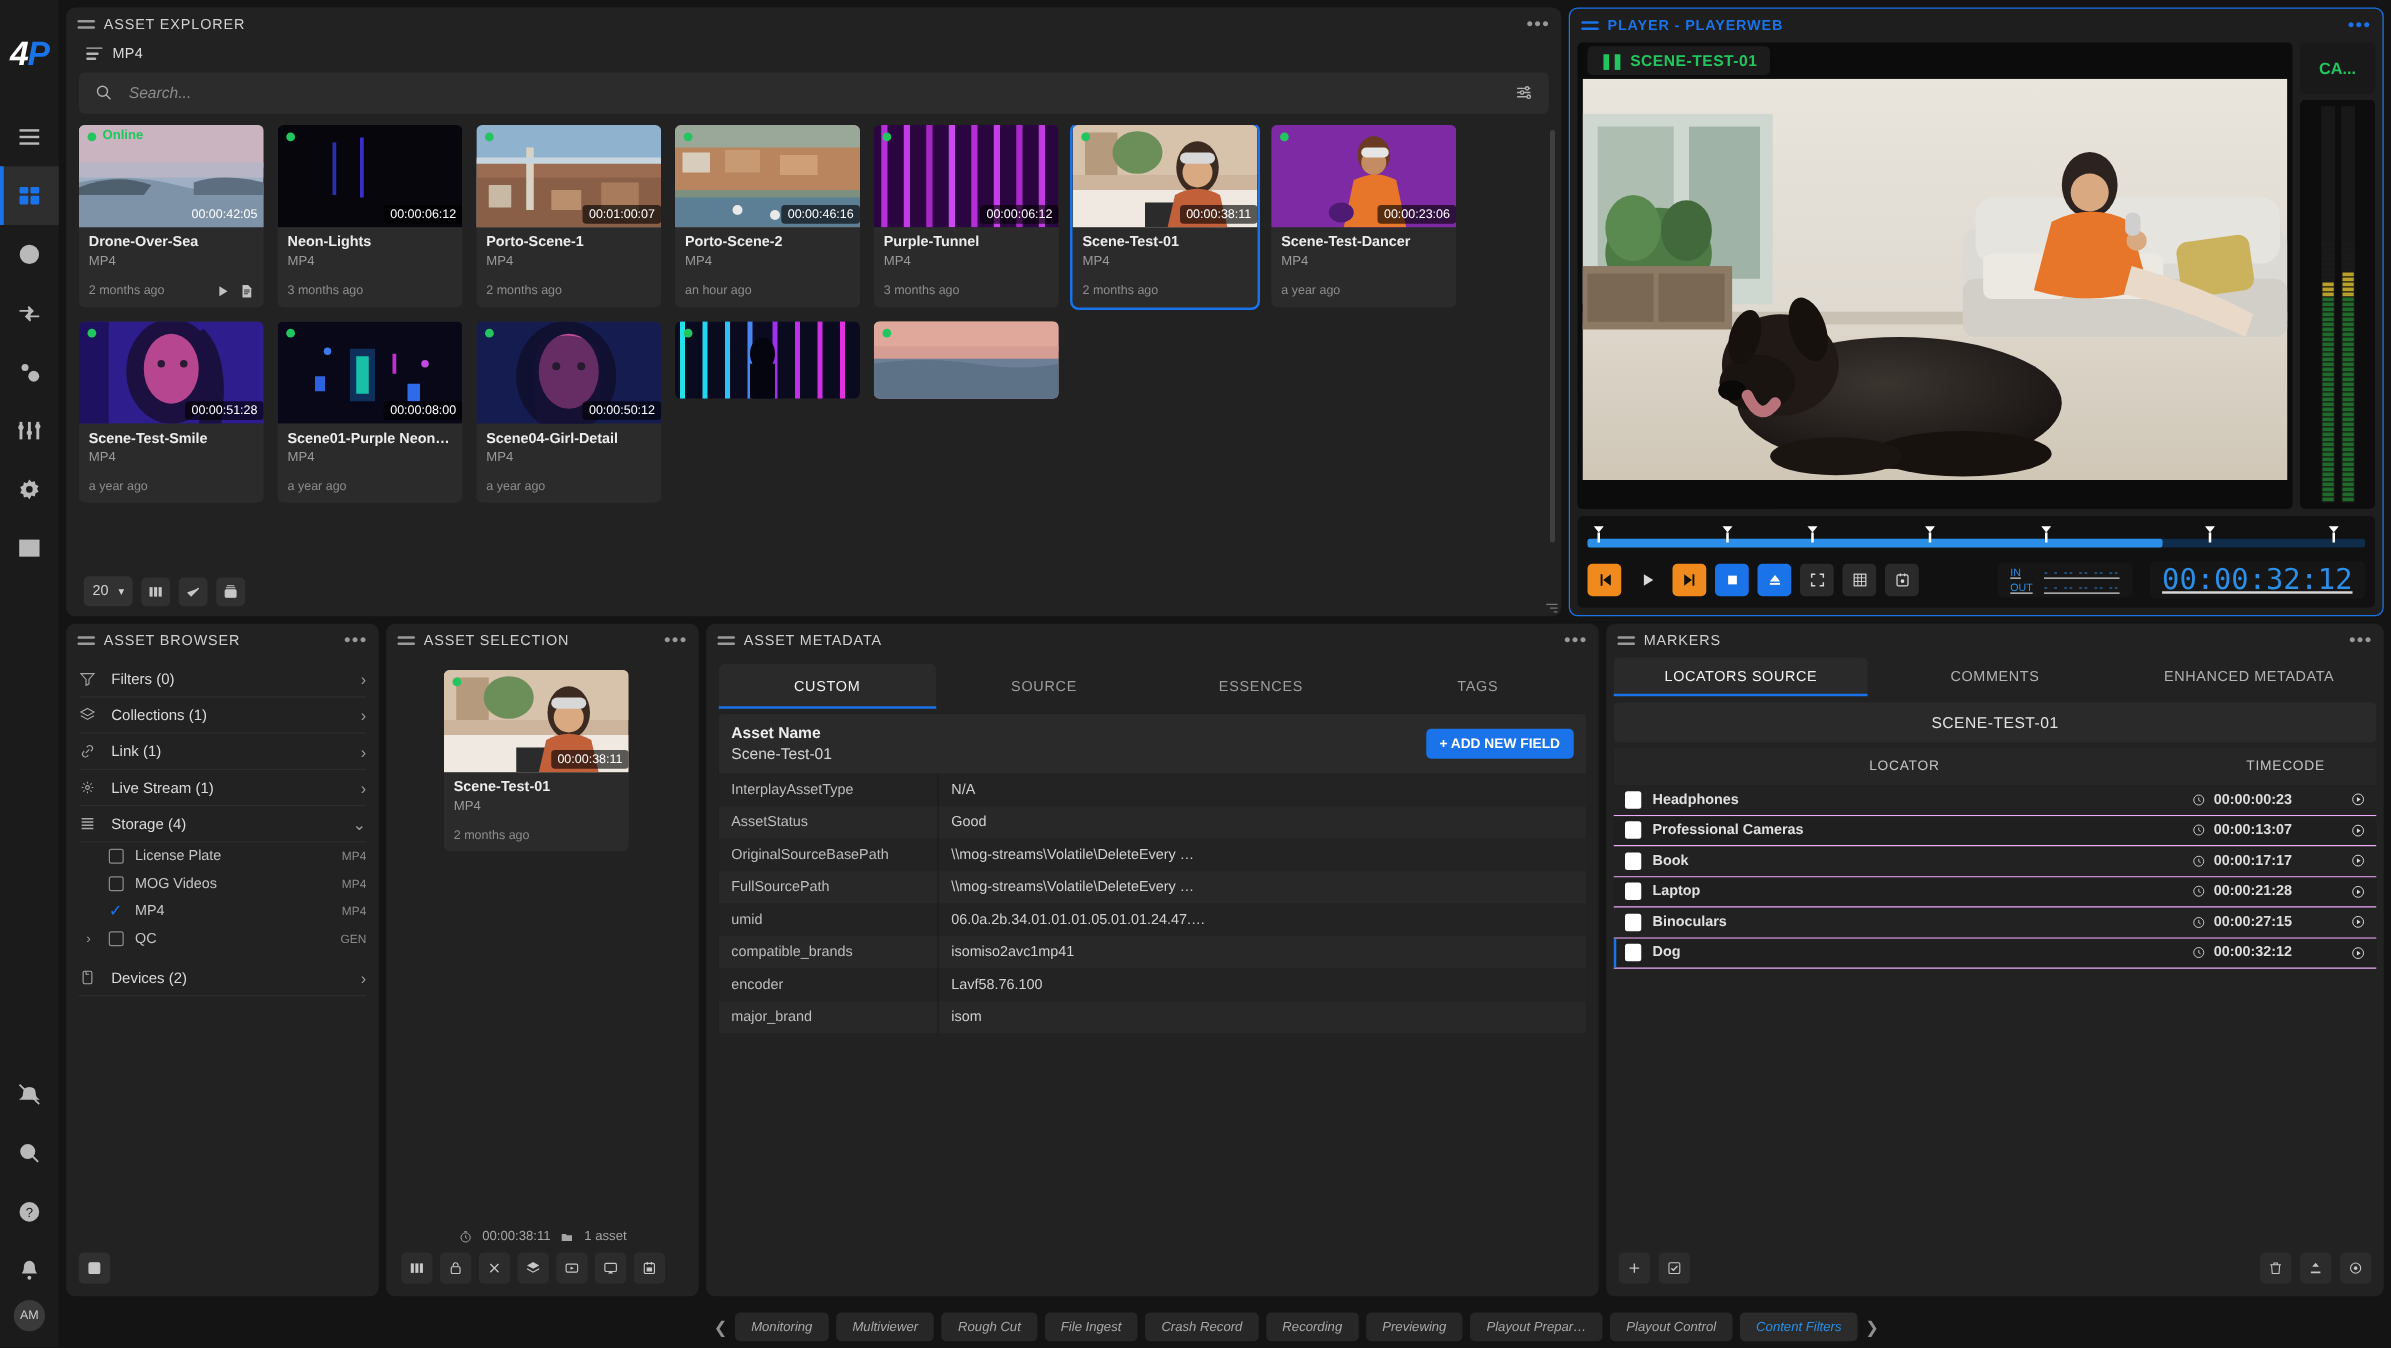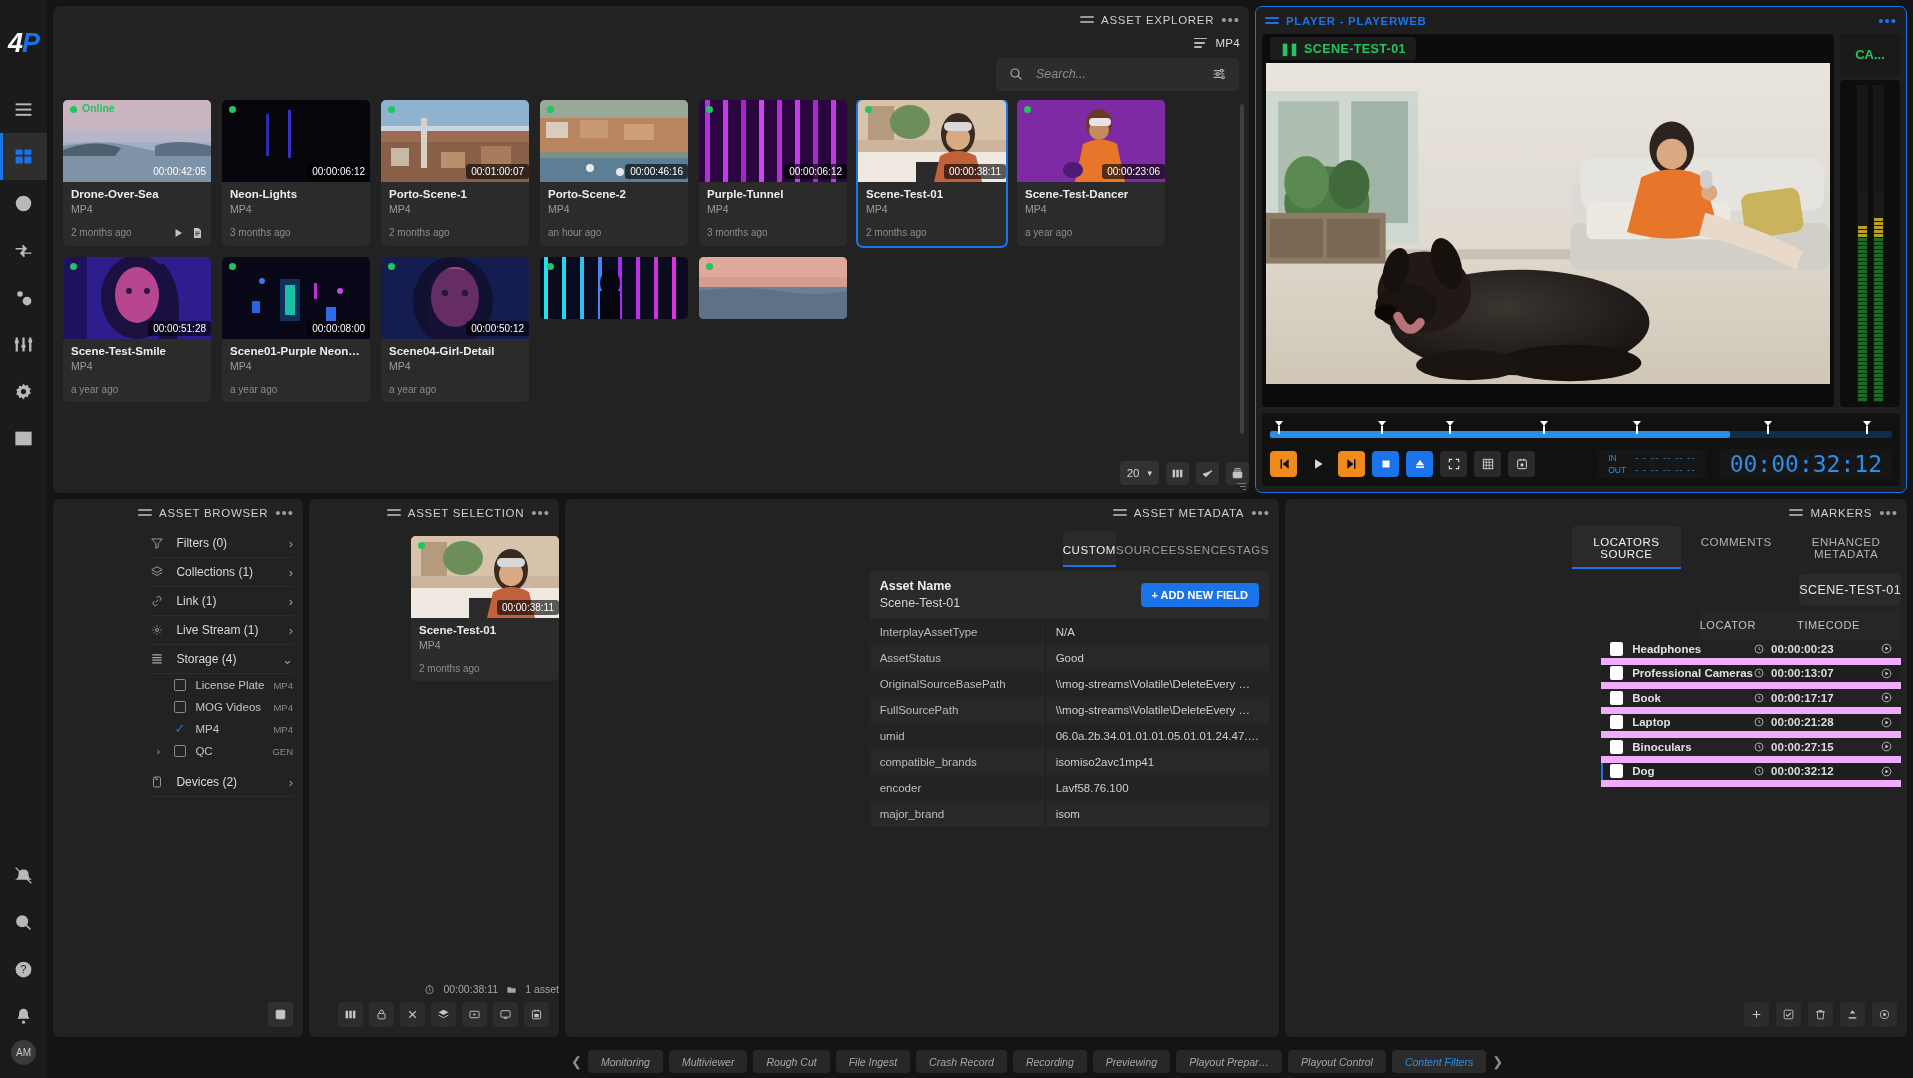--- a/index.html
+++ b/index.html
@@ -41,21 +41,21 @@
 
   
   .main {
     flex: 1; position: relative; padding: 6px 6px 0 6px;
     display: flex; flex-direction: column; gap: 6px;
   }
   .row-top { display: flex; gap: 6px; height: 487px; }
   .row-bot { display: flex; gap: 6px; height: 538px; }
 
   .panel {
-    background: #222222; border-radius: 7px; position: relative; overflow: hidden; align-items: flex-end;
+    background: #222222; border-radius: 7px; position: relative; overflow: hidden;
   }
   .panel-hdr {
     display: flex; align-items: center; height: 27px; padding: 0 9px; gap: 7px;
   }
   .drag-ico { display: inline-block; width: 14px; }
   .drag-ico i { display: block; height: 2px; background: #9a9a9a; margin: 3px 0; border-radius: 1px; }
   .panel-title {
     font-size: 11.5px; letter-spacing: 0.7px; color: #cfcfcf; text-transform: uppercase;
   }
   .dots { margin-left: auto; color: #999; font-size: 15px; letter-spacing: 1px; line-height: 8px; cursor: pointer; }
@@ -163,21 +163,21 @@
 
   .player-foot { padding: 0 6px 6px 6px; }
   .scrub-wrap { background: #111; border-radius: 4px; padding: 8px 8px 7px 8px; }
   .scrub {
     height: 7px; background: #0f2d4a; border-radius: 2px; position: relative; margin-top: 10px;
   }
   .scrub .fill { position: absolute; left: 0; top: 0; bottom: 0; width: 74%; background: #2b8fe8; border-radius: 2px;}
   .mk { position: absolute; top: -10px; width: 8px; }
   .mk .st { width: 2px; height: 8px; background: #fff; margin: 0 auto; }
   .mk .tri { width: 0; height: 0; border-left: 4px solid transparent; border-right: 4px solid transparent; border-top: 5px solid #fff; }
-  .transport { display: flex; align-items: center; gap: 7px; margin-top: 11px; }
+  .transport { display: flex; align-items: center; gap: 7px; margin-top: 11px; text-decoration: underline; }
   .tbtn {
     width: 27px; height: 26px; border-radius: 4px; display: flex; align-items: center; justify-content: center;
     background: #2a2a2a; color: #d8d8d8; cursor: pointer;
   }
   .tbtn svg { width: 14px; height: 14px; fill: currentColor; }
   .tbtn.orange { background: #f08a1d; color: #111; }
   .tbtn.blue { background: #1a73e8; color: #fff; }
   .tbtn.ghost { background: transparent; }
   .inout {
     margin-left: auto; background: #161616; border-radius: 4px; padding: 3px 10px;
@@ -258,21 +258,21 @@
     padding: 9px 0; font-size: 12.5px; color: #e2e2e2; letter-spacing: .4px;
   }
   .mk-head {
     margin: 4px 6px 0 6px; background: #262626; display: flex; padding: 9px 0; font-size: 11px;
     color: #c4c4c4; letter-spacing: .6px;
   }
   .mk-head .c1 { flex: 1; text-align: center; }
   .mk-head .c2 { width: 145px; text-align: center; }
   .mk-rows { margin: 0 6px; }
   .mk-row {
-    display: flex; align-items: center; height: 24.5px; border-bottom: 7px solid #f0abfc;
+    display: flex; align-items: center; height: 24.5px; border-bottom: 1px solid #f0abfc;
     cursor: pointer; position: relative;
   }
   .mk-row:nth-child(even) { background: #1f1f1f; }
   .mk-row.act::before { content:""; position:absolute; left:0; top:0; bottom:0; width:2px; background:#1a73e8;}
   .mk-cb { width: 13px; height: 14px; background: #fff; border-radius: 2px; margin: 0 9px 0 9px; flex-shrink: 0; }
   .mk-name { flex: 1; font-size: 11.5px; color: #e0e0e0; font-weight: bold; }
   .mk-tcwrap { width: 118px; display: flex; align-items: center; gap: 6px; justify-content: flex-start; color:#ddd;}
   .mk-tcwrap svg { width: 12px; height: 12px; fill: none; stroke: currentColor; stroke-width: 1.4; }
   .mk-tcwrap .t { font-size: 11.5px; font-weight: bold; }
   .mk-play { width: 30px; display: flex; justify-content: center; color: #ddd; }

